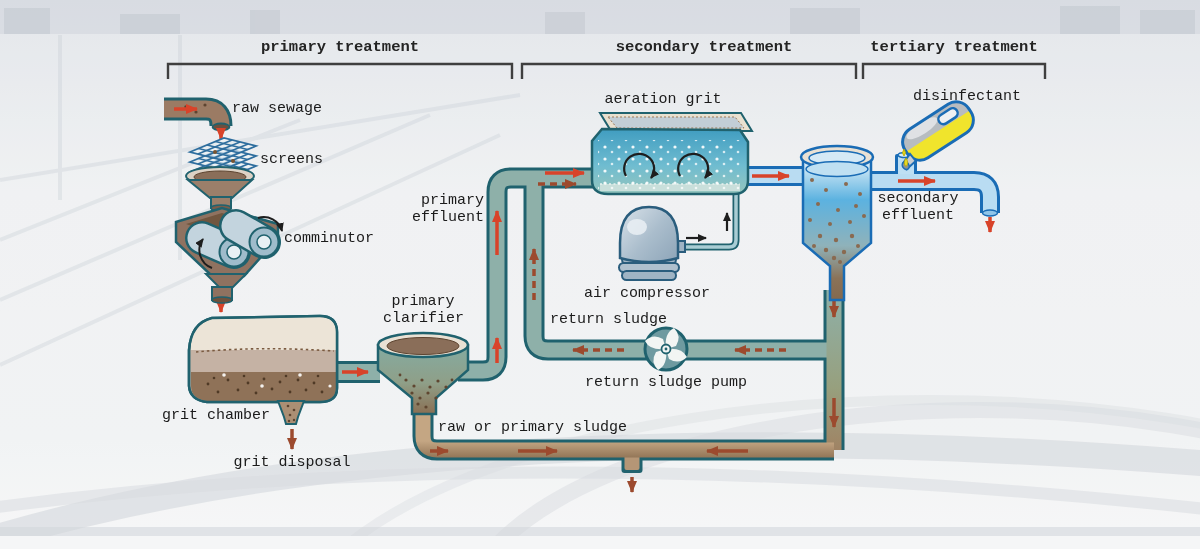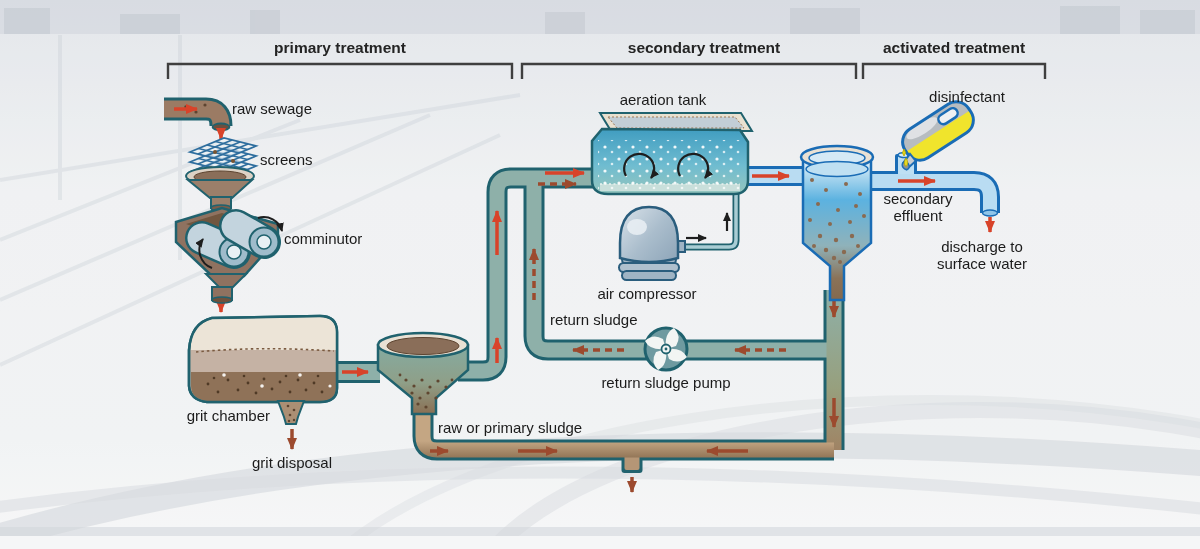--- a/index.html
+++ b/index.html
@@ -1,17 +1,17 @@
 <!DOCTYPE html>
 <html><head>
 <meta charset="utf-8">
 <style>
   html,body{margin:0;padding:0;background:#dfe3e6;}
   .stage{position:relative;width:1200px;height:549px;overflow:hidden;
-         font-family:Liberation Sans, sans-serif;background:#fef9c3;}
+         font-family:Liberation Mono, monospace;background:#fef9c3;}
   .stage svg{position:absolute;left:0;top:0;}
   .lbl{position:absolute;font-size:15px;line-height:17px;color:#1b1b1b;white-space:nowrap;}
   .wrap{white-space:normal;}
   .ctr{transform:translateX(-50%);text-align:center;}
   .rt{transform:translateX(-100%);text-align:right;}
   .ctrw{text-align:center;}
   .rtw{text-align:right;}
   .hdr{font-weight:bold;font-size:15.5px;color:#242424;}
 </style>
 </head>
@@ -370,29 +370,30 @@
       <path d="M-36 4 L-47 8 L-47 15 L-35 13 Z" fill="#c8ccd0" stroke="#1a6cb5" stroke-width="2"></path>
       <ellipse cx="-46" cy="11.5" rx="3.2" ry="4" fill="#8a9096" stroke="#1a6cb5" stroke-width="1.5"></ellipse>
     </g>
     <path d="M904 149 Q907 153 904 156 Q901 153 904 149 Z" fill="#e8d820" stroke="#b8a800" stroke-width="0.8"></path>
     <path d="M906 158 Q909.5 163 906 166.5 Q902.5 163 906 158 Z" fill="#e8d820" stroke="#b8a800" stroke-width="0.8"></path>
   </g>
 </svg>
 
 <div class="lbl hdr ctr" style="left:340px;top:39px;">primary treatment</div>
 <div class="lbl hdr ctr" style="left:704px;top:39px;">secondary treatment</div>
-<div class="lbl hdr ctr" style="left:954px;top:39px;">activated treatment</div>
+<div class="lbl hdr ctr" style="left:954px;top:39px;">tertiary treatment</div>
 
 <div class="lbl" style="left:232px;top:100px;">raw sewage</div>
 <div class="lbl" style="left:260px;top:151px;">screens</div>
 <div class="lbl" style="left:284px;top:230px;">comminutor</div>
 <div class="lbl rt" style="left:270px;top:407px;text-align:right;">grit chamber</div>
 <div class="lbl ctr" style="left:292px;top:454px;">grit disposal</div>
-<div class="lbl ctr" style="left:663px;top:91px;">aeration tank</div>
+<div class="lbl wrap ctrw" style="left:383px;top:293px;width:80px;">primary clarifier</div>
+<div class="lbl wrap rtw" style="left:394px;top:192px;width:90px;">primary effluent</div>
+<div class="lbl ctr" style="left:663px;top:91px;">aeration grit</div>
 <div class="lbl ctr" style="left:647px;top:285px;">air compressor</div>
 <div class="lbl" style="left:550px;top:311px;">return sludge</div>
 <div class="lbl ctr" style="left:666px;top:374px;">return sludge pump</div>
 <div class="lbl ctr" style="left:967px;top:88px;">disinfectant</div>
 <div class="lbl wrap ctrw" style="left:868px;top:190px;width:100px;text-align:center;">secondary effluent</div>
-<div class="lbl wrap ctrw" style="left:917px;top:238px;width:130px;">discharge to surface water</div>
 <div class="lbl" style="left:438px;top:419px;">raw or primary sludge</div>
 
 </div>
 
 </body></html>

